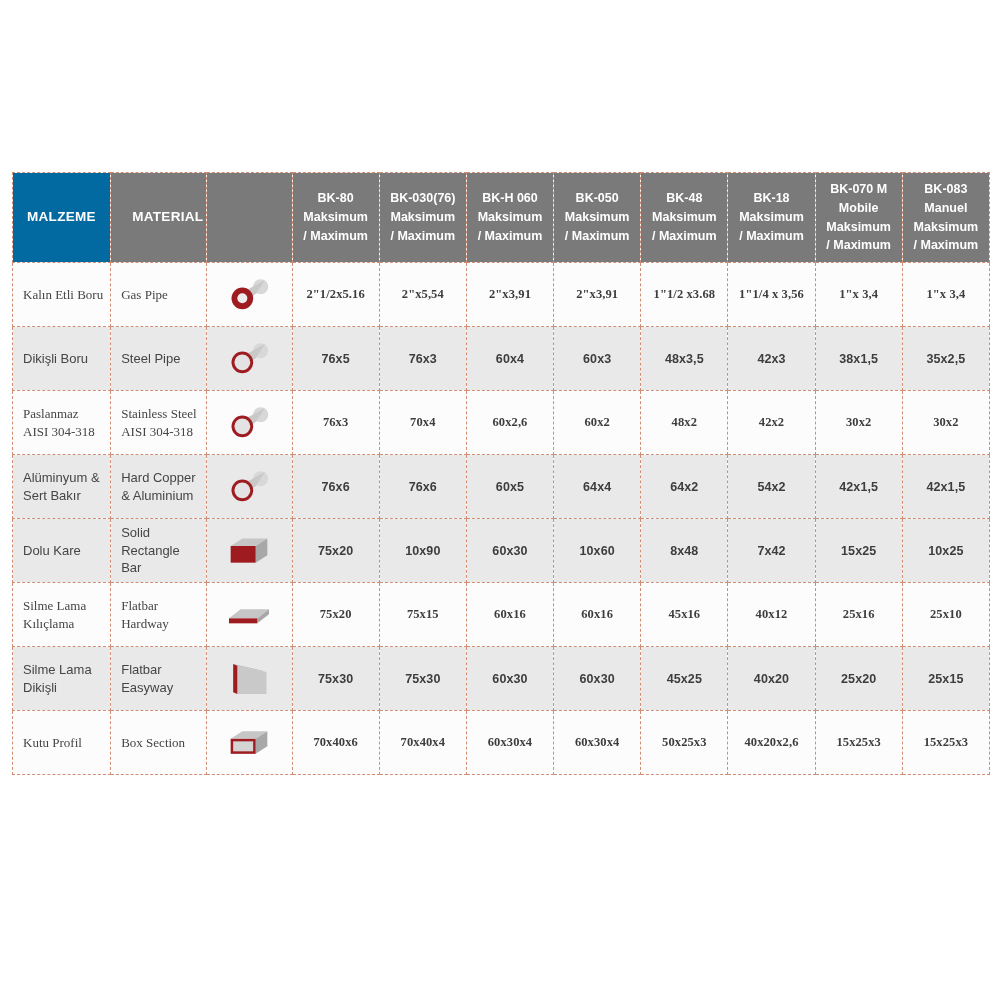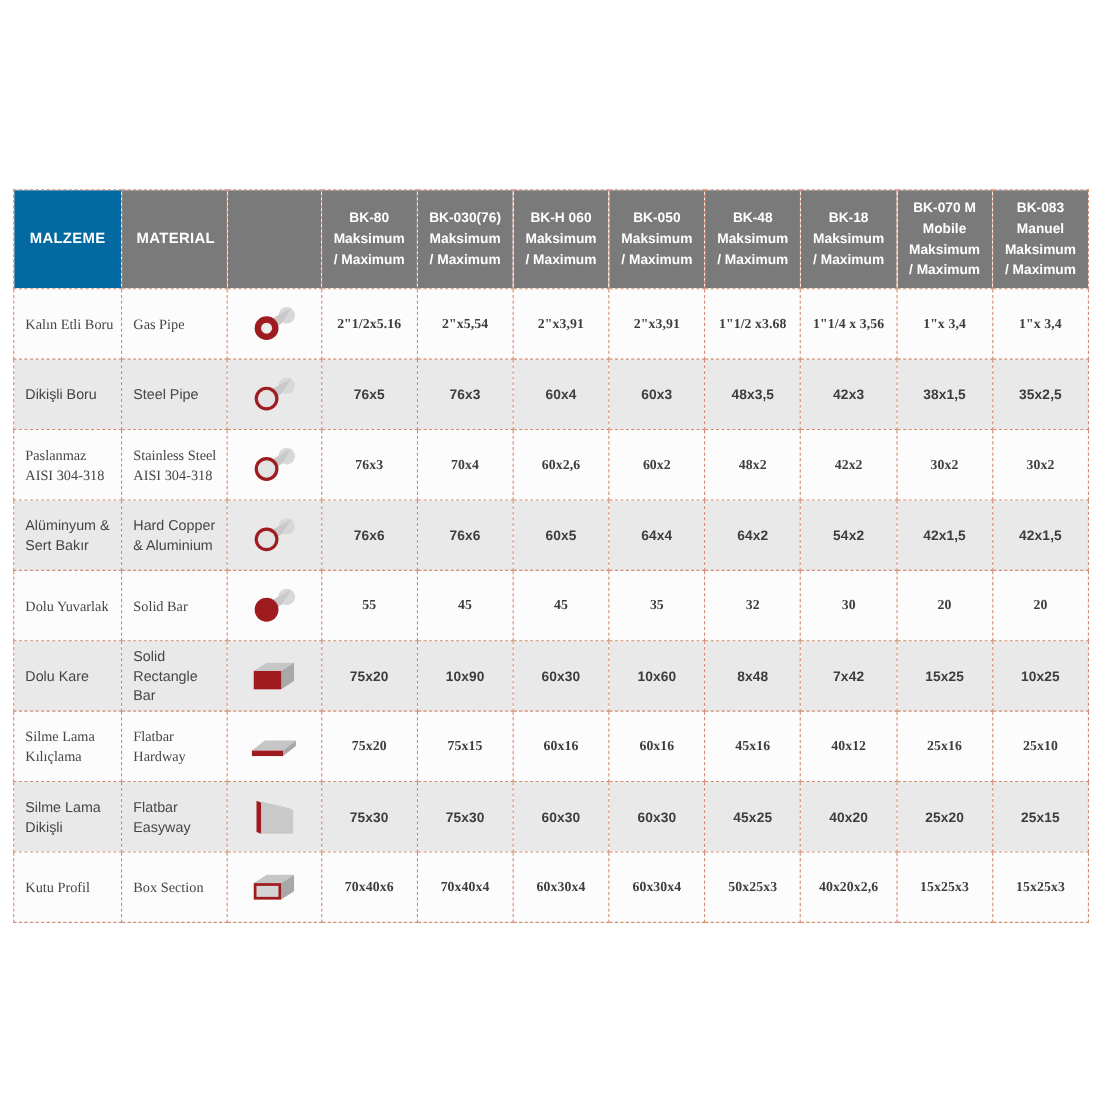--- a/index.html
+++ b/index.html
@@ -3,21 +3,21 @@
 <meta charset="utf-8">
 <style>
   html,body{margin:0;padding:0;background:#ffffff;}
   body{width:1000px;height:1000px;font-family:"Liberation Sans",sans-serif;-webkit-font-smoothing:antialiased;}
   .canvas{position:relative;width:1000px;height:1000px;background:#ffffff;overflow:hidden;}
   table.spec{position:absolute;left:12px;top:172px;width:978px;border-collapse:collapse;table-layout:fixed;}
   table.spec th,table.spec td{border:1px dashed #d08e74;overflow:hidden;}
   thead th{height:89px;background:#7a7a7a;color:#ffffff;font-size:12.5px;font-weight:700;
            text-align:center;vertical-align:middle;white-space:pre-line;line-height:1.5;padding:0 3px;}
   thead th.h-malzeme{background:#0369a1;text-align:left;padding-left:14px;font-size:13.5px;letter-spacing:.3px;}
-  thead th.h-material{text-align:center;padding-left:5px;font-size:13.5px;letter-spacing:.3px;}
+  thead th.h-material{text-align:right;padding-left:5px;font-size:13.5px;letter-spacing:.3px;}
   tbody td{height:61px;vertical-align:middle;text-align:center;}
   tbody td.val{font-size:12.5px;font-weight:700;color:#3d3d3d;letter-spacing:.1px;}
   tbody td.name{font-size:13px;font-weight:400;color:#454545;text-align:left;padding:0 6px 0 10px;line-height:1.35;}
   tbody tr.r-a{background:#fcfcfc;font-family:Liberation Serif, serif;}
   tbody tr.r-b{background:#e9e9e9;}
   td.icon-cell{text-align:center;}
   td.icon-cell svg{display:inline-block;vertical-align:middle;}
 </style>
 </head>
 <body>
@@ -149,39 +149,20 @@
       <td class="val">76x6</td>
       <td class="val">76x6</td>
       <td class="val">60x5</td>
       <td class="val">64x4</td>
       <td class="val">64x2</td>
       <td class="val">54x2</td>
       <td class="val">42x1,5</td>
       <td class="val">42x1,5</td>
     </tr>
 
-    <tr class="r-a">
-      <td class="name">Dolu Yuvarlak</td>
-      <td class="name">Solid Bar</td>
-      <td class="icon-cell">
-        <svg viewBox="0 0 64 48" width="54" height="40">
-          <circle cx="46" cy="14" r="9" fill="#d8d8d8"></circle>
-          <polygon points="31,17 51,6 41,22 17,39" fill="#c9c9c9"></polygon>
-          <circle cx="24" cy="28" r="13" fill="#9e1c1f"></circle>
-        </svg>
-      </td>
-      <td class="val">55</td>
-      <td class="val">45</td>
-      <td class="val">45</td>
-      <td class="val">35</td>
-      <td class="val">32</td>
-      <td class="val">30</td>
-      <td class="val">20</td>
-      <td class="val">20</td>
-    </tr>
 
     <tr class="r-b">
       <td class="name">Dolu Kare</td>
       <td class="name">Solid Rectangle Bar</td>
       <td class="icon-cell">
         <svg viewBox="0 0 64 48" width="54" height="40">
           <polygon points="10,18 40,18 54,9 24,9" fill="#c6c6c6"></polygon>
           <polygon points="40,18 54,9 54,29 40,38" fill="#a8a8a8"></polygon>
           <rect x="10" y="18" width="30" height="20" fill="#9e1c1f"></rect>
         </svg>

